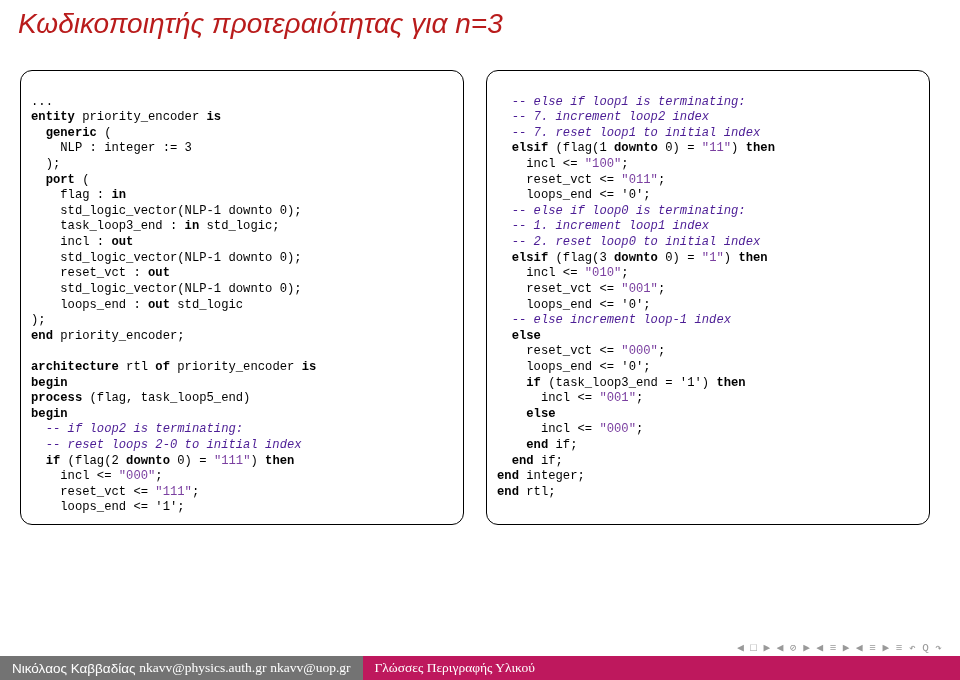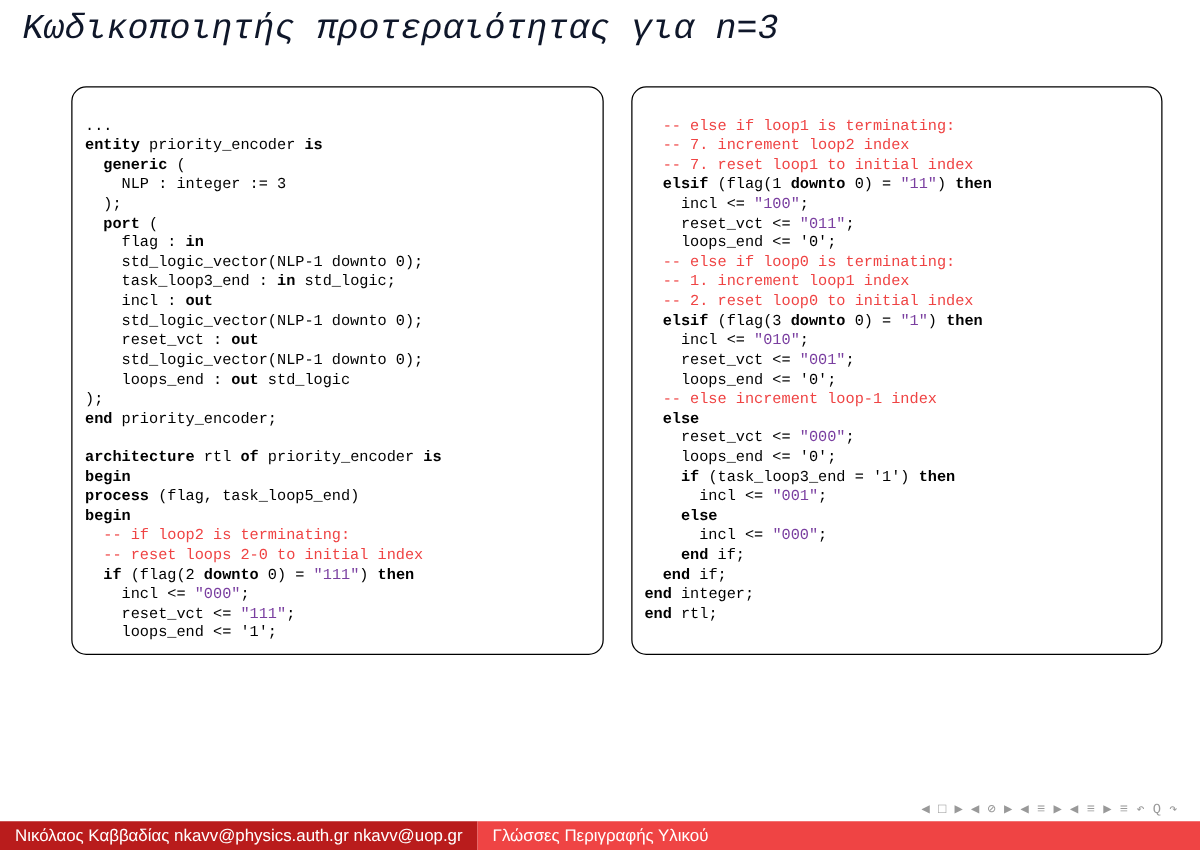--- a/index.html
+++ b/index.html
@@ -6,69 +6,69 @@
   body {
     width: 960px;
     height: 680px;
     font-family: "Times New Roman", serif;
     background: #fff;
     color: #000;
     position: relative;
   }
   .title {
     font-size: 28px;
-    color: #0f172a;
+    color: #b91c1c;
     padding: 8px 18px 10px 18px;
     font-style: italic;
-    font-family: Liberation Mono, monospace;
+    font-family: Liberation Sans, sans-serif;
   }
   .content {
     display: flex;
     gap: 22px;
     padding: 20px 30px 0 20px;
-    margin-left: 37px;
   }
   .codebox {
     border: 1px solid #000;
     border-radius: 12px;
     padding: 8px 10px;
     font-family: "Courier New", monospace;
     font-size: 12.2px;
     line-height: 1.28;
     white-space: pre;
     flex: 1;
     min-width: 0;
   }
   .kw { color: #000; font-weight: bold; }
-  .cm { color: #ef4444; }
+  .cm { color: #4c1d95; font-style: italic; }
   .str { color: #7a3fa0; }
   .footer {
     position: absolute;
     bottom: 0;
     left: 0;
     right: 0;
     display: flex;
     align-items: center;
     font-family: Arial, sans-serif;
     font-size: 13.5px;
   }
   .footer-left {
-    background: #b91c1c;
+    background: #737373;
     color: #fff;
     padding: 4px 12px;
     display: flex;
     align-items: center;
   }
   .footer-right {
-    background: #ef4444;
+    background: #be185d;
     color: #fff;
     padding: 4px 12px;
     flex: 1;
+    font-family: Liberation Serif, serif;
   }
-  .mono { font-family: Liberation Sans, sans-serif; }
+  .mono { font-family: Liberation Serif, serif; }
   .navicons {
     position: absolute;
     right: 18px;
     bottom: 26px;
     font-size: 11px;
     color: #999;
     font-family: "Courier New", monospace;
   }
 </style>
 </head>

